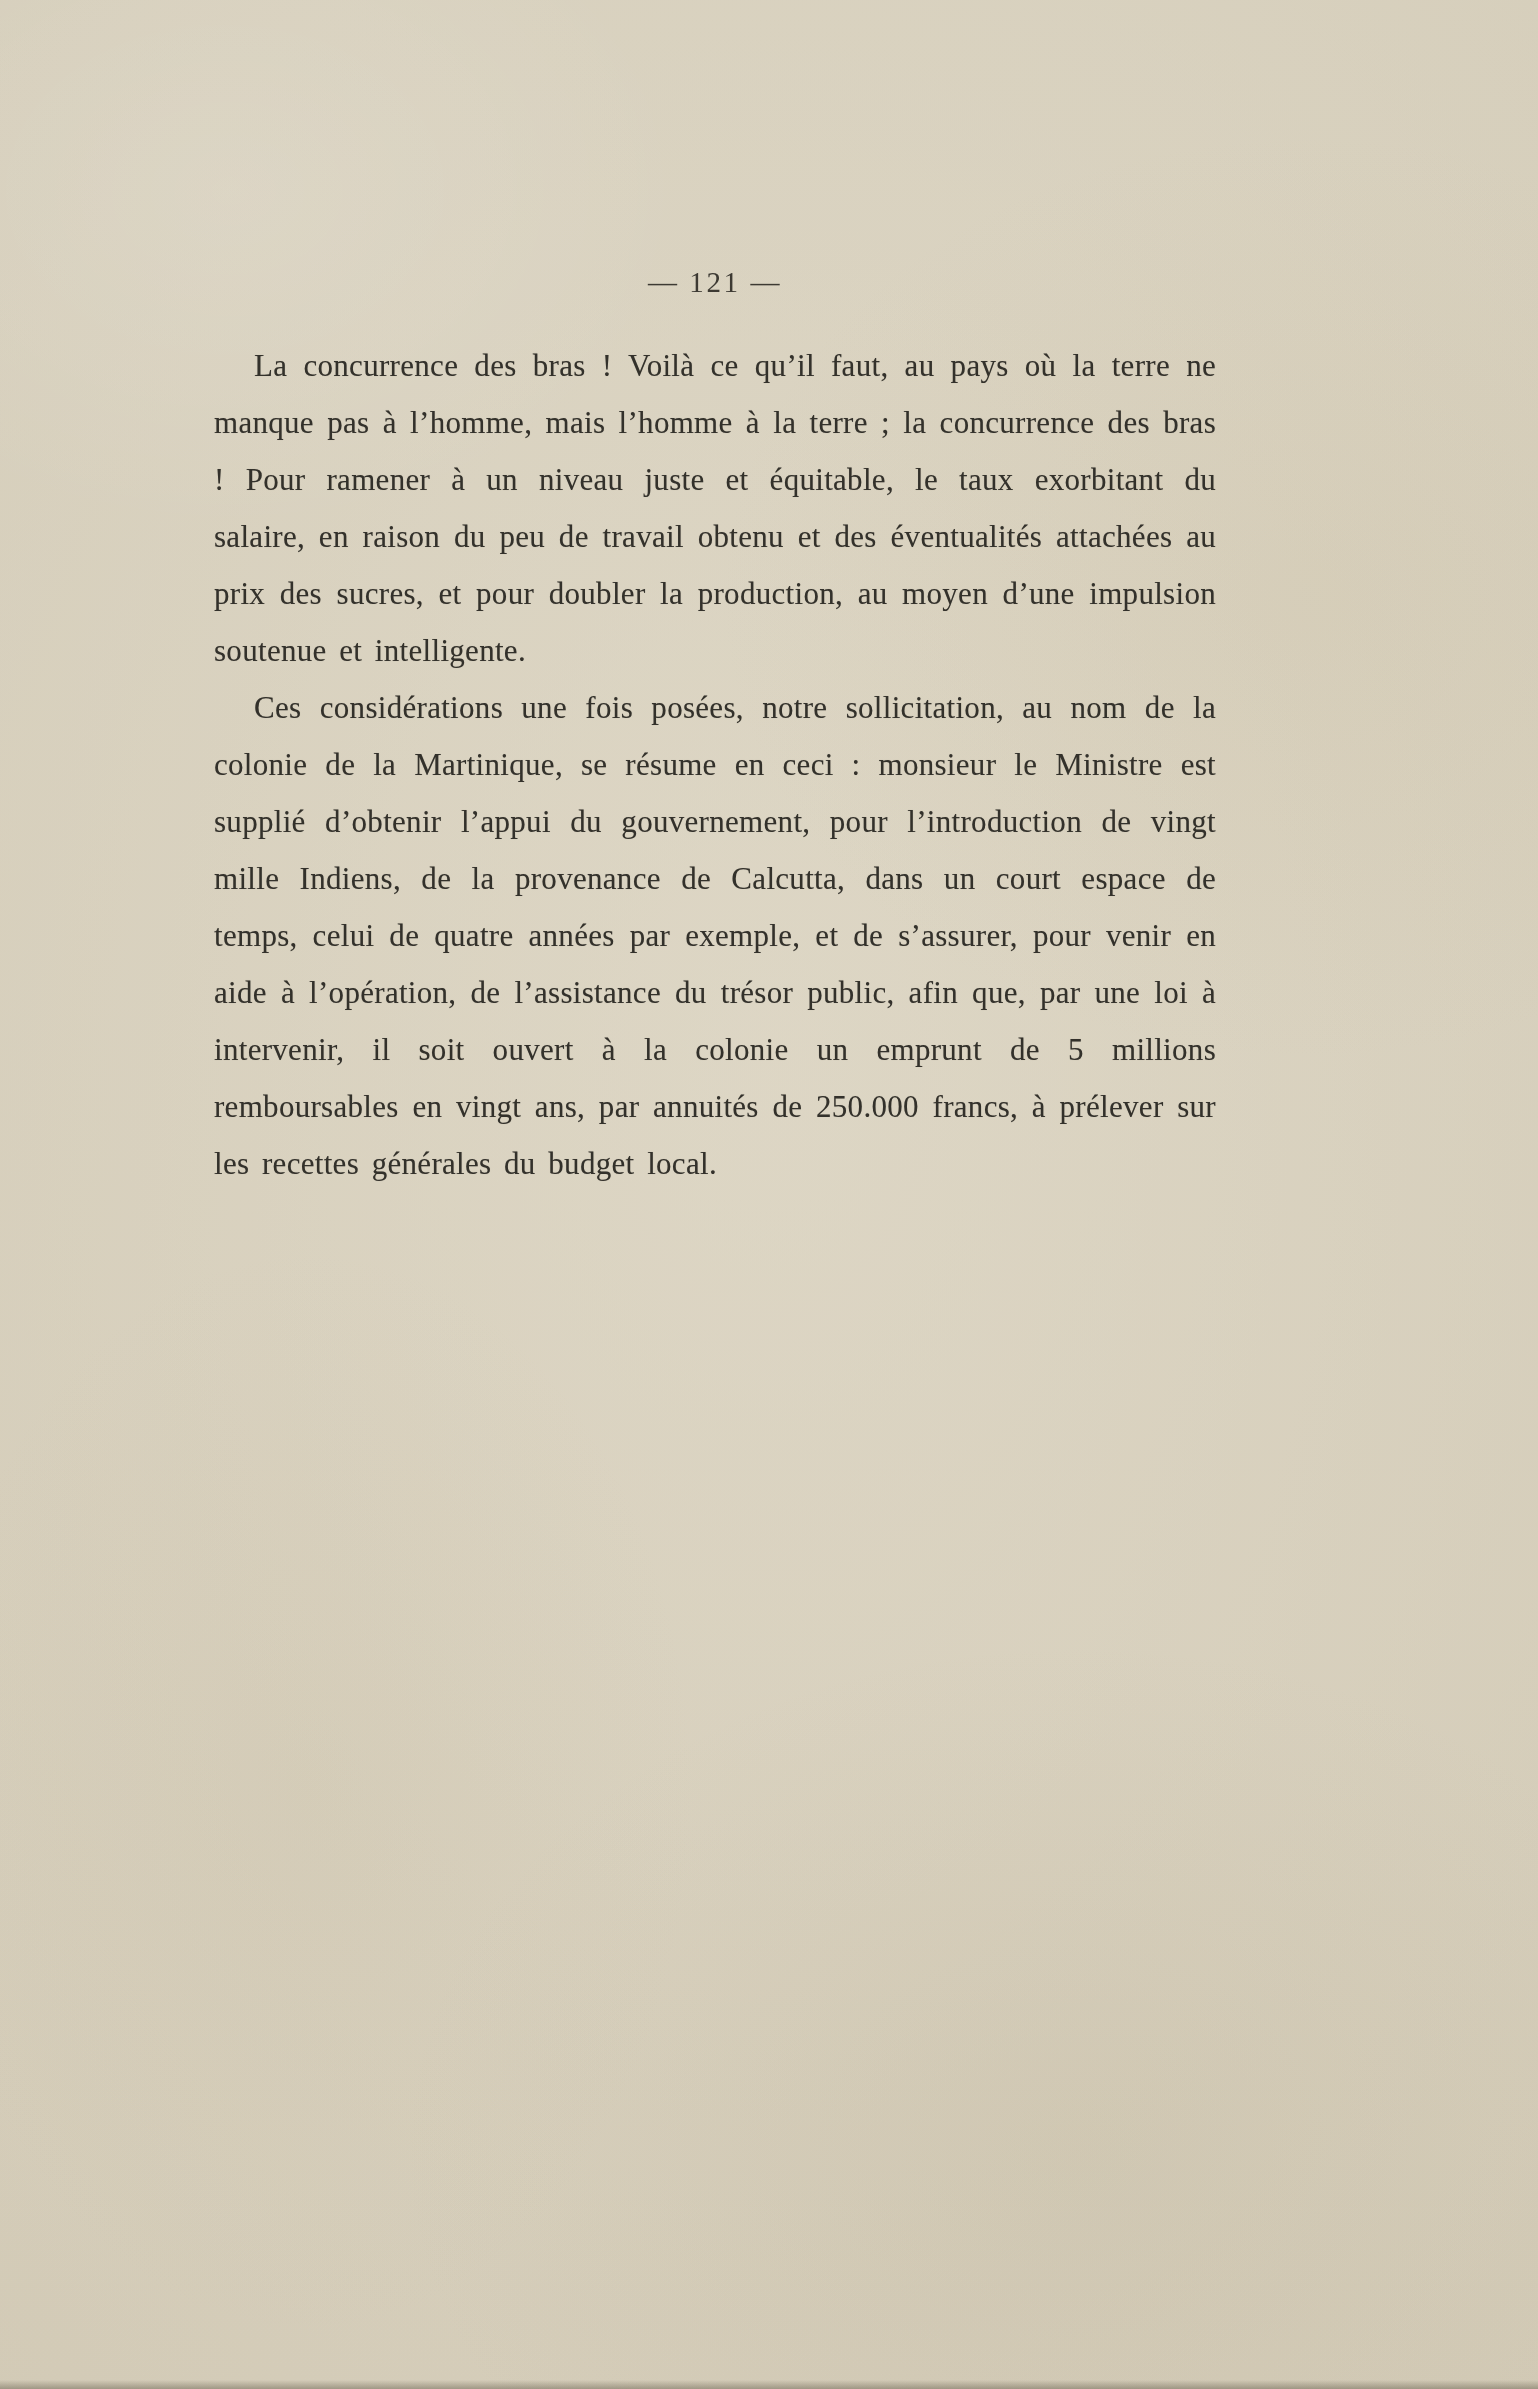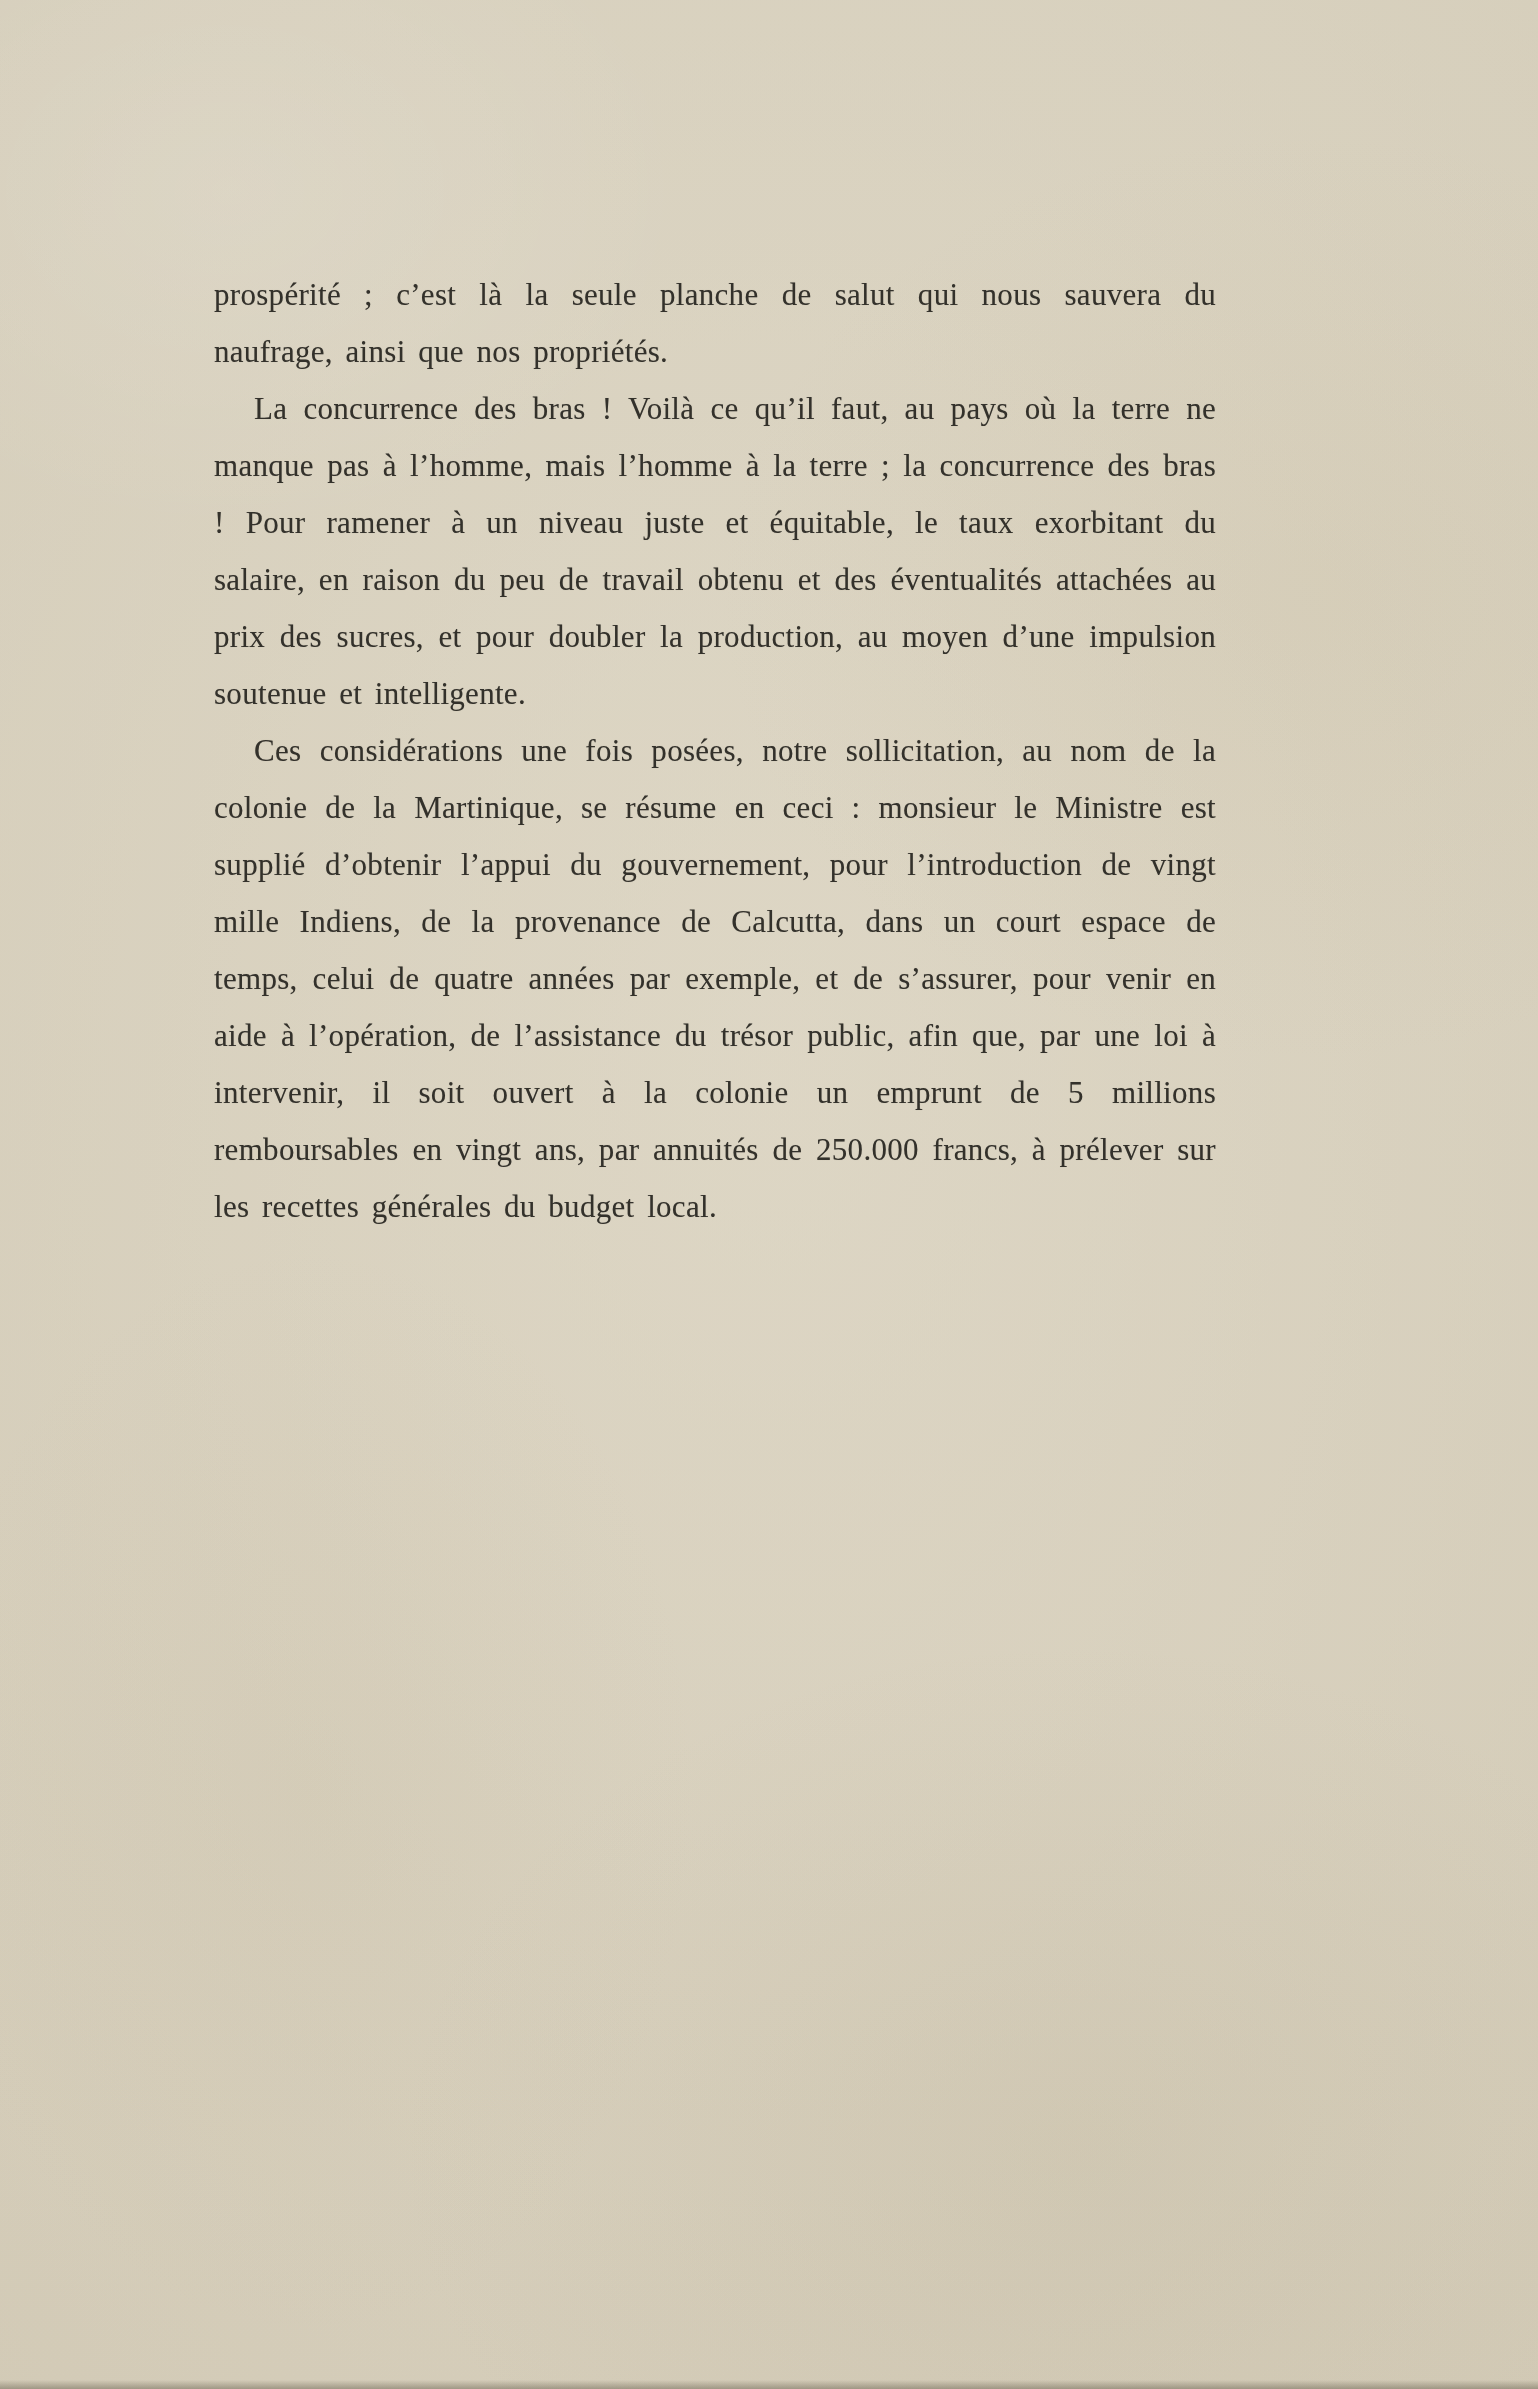--- a/index.html
+++ b/index.html
@@ -61,20 +61,20 @@
   }
   .body-text p.indent {
     text-indent: 40px;
   }
 </style>
 </head>
 <body>
 
 <div class="scan-page">
   <div class="text-block">
+    <div class="page-number">— 121 —</div>
     <div class="body-text">
-      <p>prospérité ; c’est là la seule planche de salut qui nous sauvera du naufrage, ainsi que nos propriétés.</p>
       <p class="indent">La concurrence des bras ! Voilà ce qu’il faut, au pays où la terre ne manque pas à l’homme, mais l’homme à la terre ; la concurrence des bras ! Pour ramener à un niveau juste et équitable, le taux exorbitant du salaire, en raison du peu de travail obtenu et des éventualités attachées au prix des sucres, et pour doubler la production, au moyen d’une impulsion soutenue et intelligente.</p>
       <p class="indent">Ces considérations une fois posées, notre sollicitation, au nom de la colonie de la Martinique, se résume en ceci : monsieur le Ministre est supplié d’obtenir l’appui du gouvernement, pour l’introduction de vingt mille Indiens, de la provenance de Calcutta, dans un court espace de temps, celui de quatre années par exemple, et de s’assurer, pour venir en aide à l’opération, de l’assistance du trésor public, afin que, par une loi à intervenir, il soit ouvert à la colonie un emprunt de 5 millions remboursables en vingt ans, par annuités de 250.000 francs, à prélever sur les recettes générales du budget local.</p>
     </div>
   </div>
 </div>
 
 
 </body></html>

